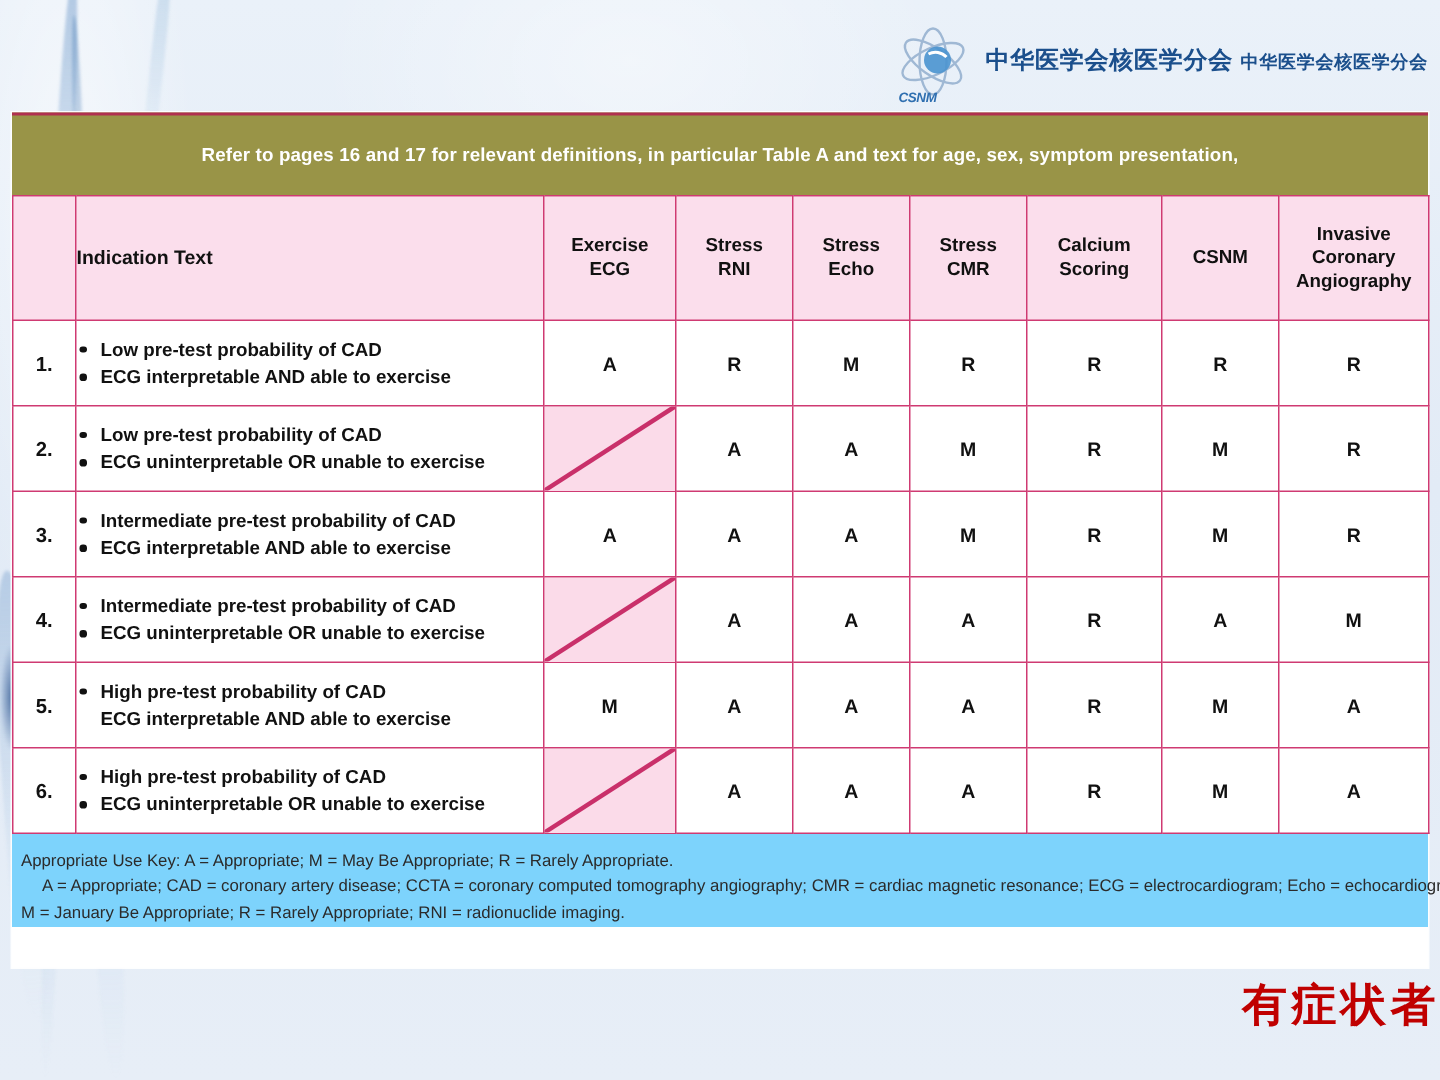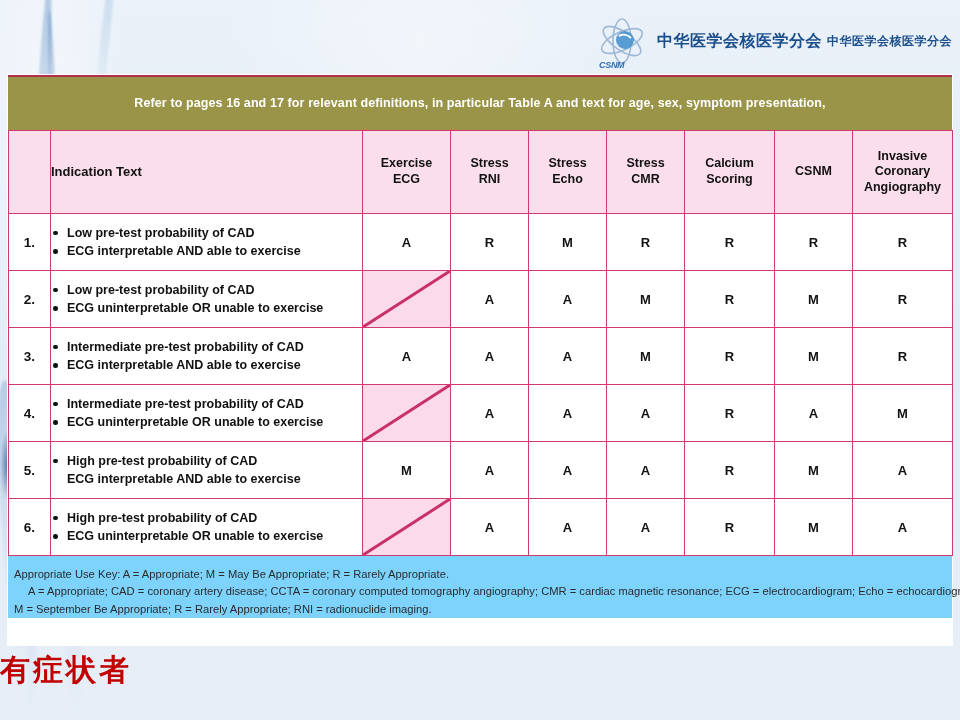--- a/index.html
+++ b/index.html
@@ -237,21 +237,21 @@
     white-space: nowrap;
   }
   .fn.indent { padding-left: 14px; }
 
   
   .caption {
     position: absolute;
     left: 0;
     right: 0;
     top: 650px;
-    text-align: left;
+    text-align: right;
     color: #c00000;
     font-size: 30px;
     font-weight: bold;
     letter-spacing: 3px;
     font-family: "DejaVu Sans", sans-serif;
   }
 </style>
 </head>
 <body>
 
@@ -444,18 +444,18 @@
             <td class="rating">R</td>
             <td class="rating">M</td>
             <td class="rating">A</td>
           </tr>
         </tbody>
     </table>
 
     <div class="footnotes">
       <div class="fn">Appropriate Use Key: A = Appropriate; M = May Be Appropriate; R = Rarely Appropriate.</div>
       <div class="fn indent">A = Appropriate; CAD = coronary artery disease; CCTA = coronary computed tomography angiography; CMR = cardiac magnetic resonance; ECG = electrocardiogram; Echo = echocardiography;</div>
-      <div class="fn">M = September Be Appropriate; R = Rarely Appropriate; RNI = radionuclide imaging.</div>
+      <div class="fn">M = January Be Appropriate; R = Rarely Appropriate; RNI = radionuclide imaging.</div>
     </div>
   </div>
 
   <div class="caption">有症状者</div>
 </div>
 
 </body></html>

